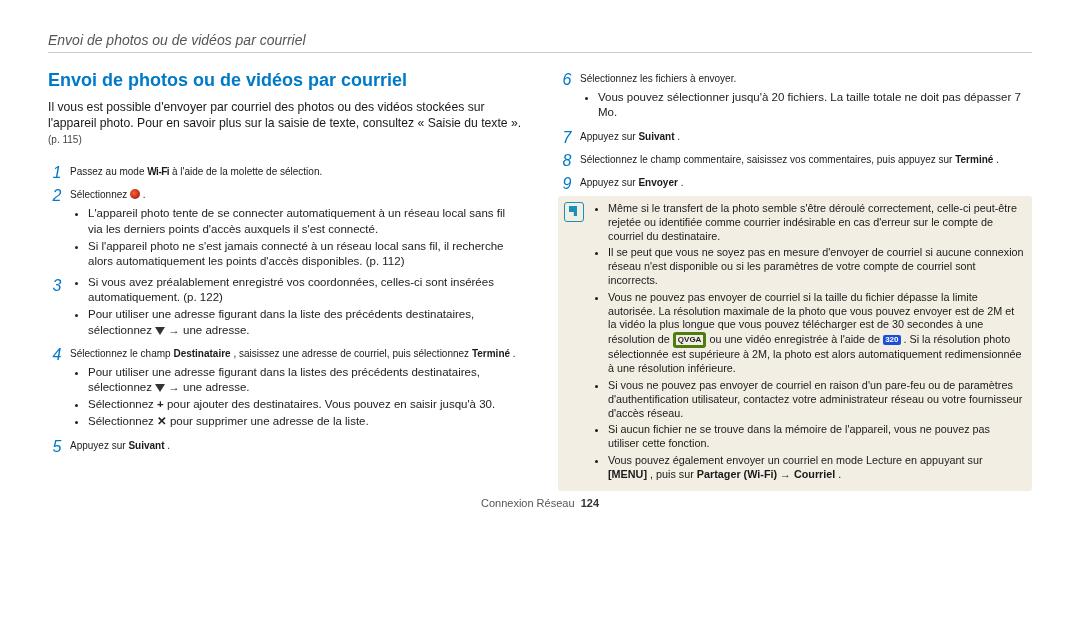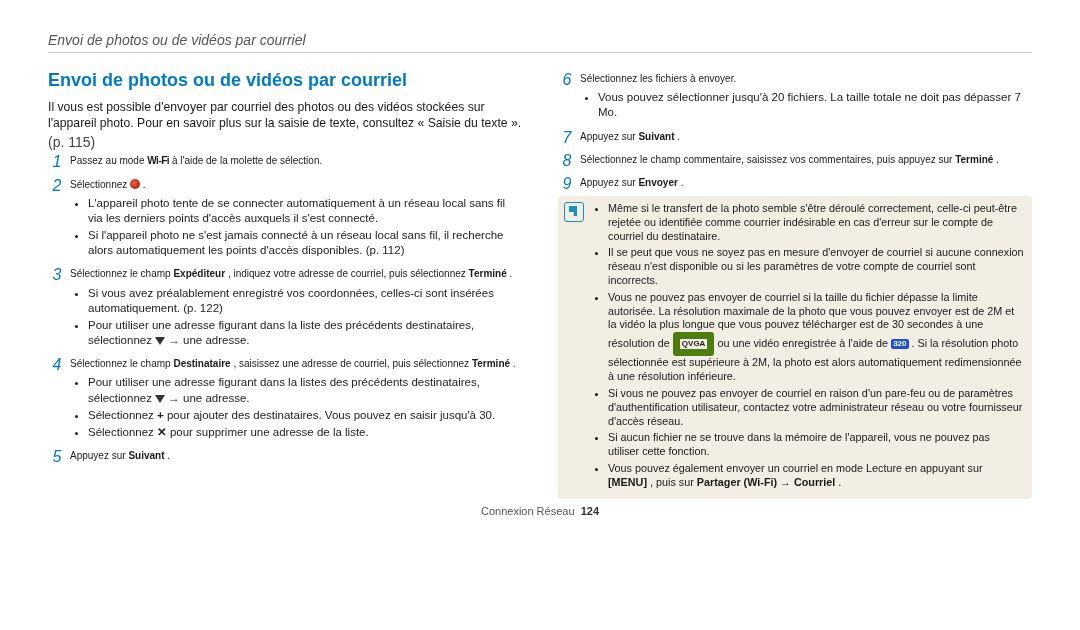--- a/index.html
+++ b/index.html
@@ -40,23 +40,23 @@
   .h2 {
     color: #0079c8;
     font-weight: 600;
     font-size: 18px;
     margin: 0 0 6px 0;
   }
   .intro {
     margin: 0 0 2px 0;
   }
   .pref {
-    font-size: 14px;
+    font-size: 10px;
     color: #444;
-    margin: 0 0 0 0;
+    margin: 0 0 16px 0;
   }
   ol.steps {
     list-style: none;
     padding: 0;
     margin: 0;
     counter-reset: step;
   }
   ol.steps > li {
     counter-increment: step;
     position: relative;
@@ -142,21 +142,21 @@
   .note-box ul li {
     font-size: 10.8px;
     line-height: 1.28;
     margin-bottom: 3px;
   }
   .note-box ul li b { font-weight: 700; margin-top: 20px; }
   .chip-qvga {
     display: inline-block;
     font-size: 8px;
     font-weight: 700;
-    border: 7px solid #4d7c0f;
+    border: 3px solid #4d7c0f;
     border-radius: 3px;
     padding: 0 2px;
     vertical-align: 1px;
     line-height: 10px;
   }
   .chip-320 {
     display: inline-block;
     font-size: 8px;
     font-weight: 700;
     background: #1d4ed8;
@@ -200,27 +200,20 @@
             <span>Sélectionnez </span>
             <span class="inline-icon-circle"></span>
             <span> .</span>
           </span>
           <ul class="sub">
             <li>L'appareil photo tente de se connecter automatiquement à un réseau local sans fil via les derniers points d'accès auxquels il s'est connecté.</li>
             <li>Si l'appareil photo ne s'est jamais connecté à un réseau local sans fil, il recherche alors automatiquement les points d'accès disponibles. (p. 112)</li>
           </ul>
         </li>
         <li>
-          <span class="step-main">
-            <span>Sélectionnez le champ </span>
-            <span class="bold">Expéditeur</span>
-            <span>, indiquez votre adresse de courriel, puis sélectionnez </span>
-            <span class="bold">Terminé</span>
-            <span>.</span>
-          </span>
           <ul class="sub">
             <li>Si vous avez préalablement enregistré vos coordonnées, celles-ci sont insérées automatiquement. (p. 122)</li>
             <li>
               <span>Pour utiliser une adresse figurant dans la liste des précédents destinataires, sélectionnez </span>
               <span class="inline-icon-tri"></span>
               <span> → une adresse.</span>
             </li>
           </ul>
         </li>
         <li>

